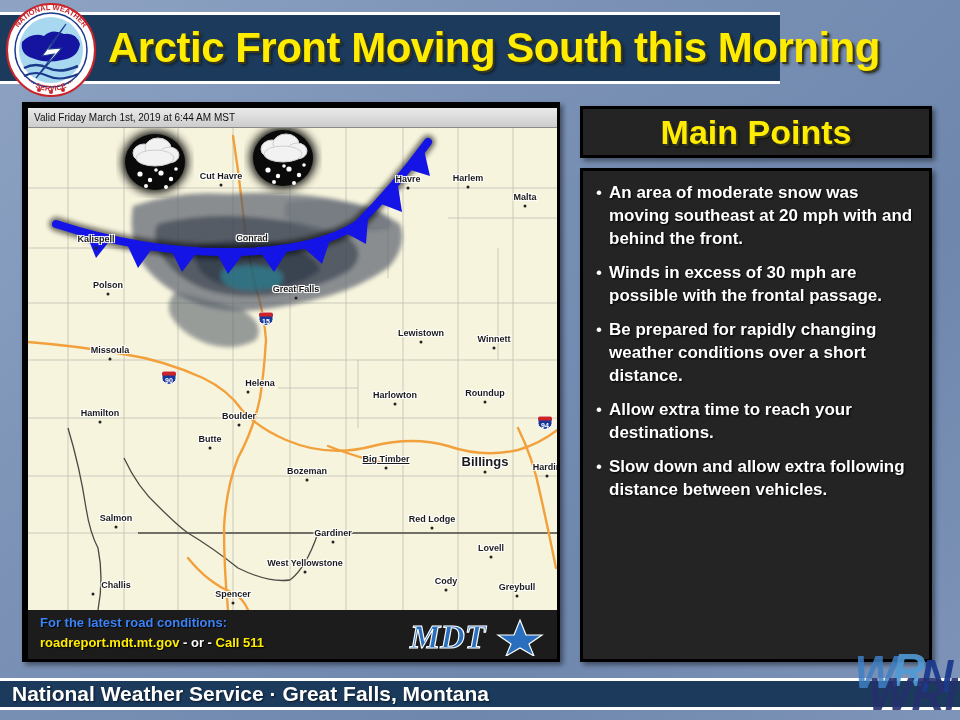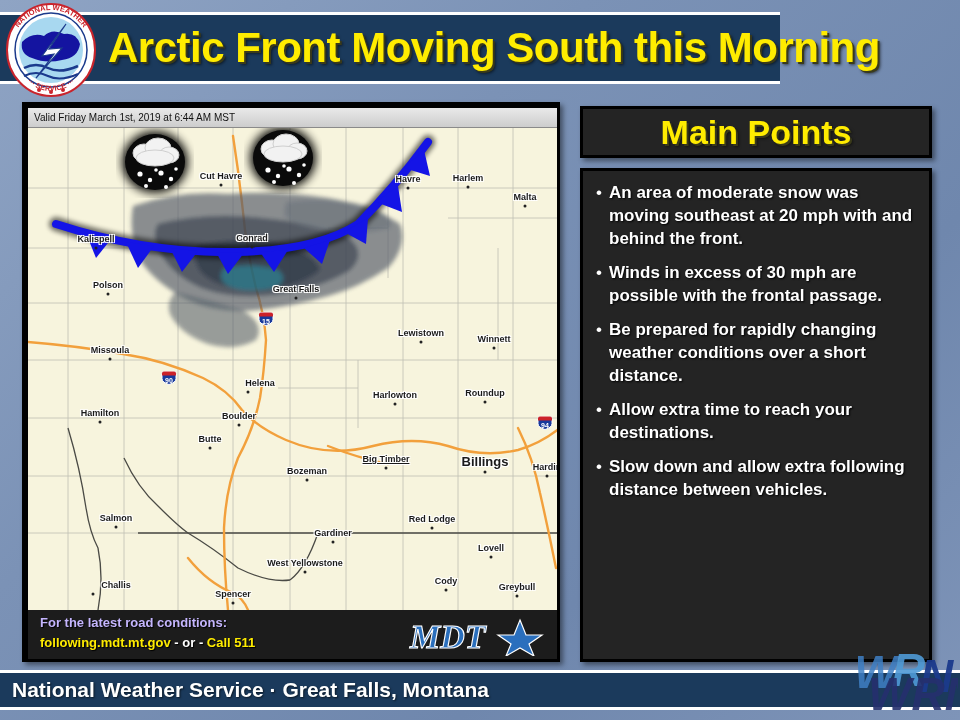--- a/index.html
+++ b/index.html
@@ -63,21 +63,21 @@
     position:absolute;width:16px;height:15px;z-index:7;transform:translate(-50%,-50%);
   }
   .snow-icon{position:absolute;z-index:9;}
 
   
   #map-footer{
     position:absolute;left:3px;top:505px;width:532px;height:52px;
     background:#1c1c1c;z-index:8;
   }
   #footer-line1{
-    position:absolute;left:12px;top:5px;font-size:13px;font-weight:bold;color:#c4b5fd;
+    position:absolute;left:12px;top:5px;font-size:13px;font-weight:bold;color:#3b82f6;
     text-shadow:1px 1px 1px #000;white-space:nowrap;
   }
   #footer-line2{
     position:absolute;left:12px;top:25px;font-size:13px;font-weight:bold;
     white-space:nowrap;text-shadow:1px 1px 1px #000;
   }
   #footer-url{color:#ffec00;}
   #footer-sep{color:#ffffff;}
   #footer-call{color:#ffec00;}
   #mdt-logo{position:absolute;right:10px;top:6px;width:142px;height:40px;}
@@ -103,21 +103,21 @@
   .bullet-dot{
     color:#fff;font-size:17px;line-height:23px;width:20px;flex:none;text-align:center;
   }
   .bullet-text{
     color:#ffffff;font-size:17px;font-weight:bold;line-height:23px;
     text-shadow:1px 1px 2px #000;
   }
 
   
   #bottom-bar{
-    position:absolute;left:0;bottom:10px;width:960px;height:40px;
+    position:absolute;left:0;bottom:10px;width:960px;height:32px;
     background:#1b3a5c;border-top:3px solid #ffffff;border-bottom:3px solid #ffffff;
     box-sizing:border-box;
   }
   #bottom-text{
     position:absolute;left:12px;top:50%;transform:translateY(-50%);
     color:#ffffff;font-size:21px;font-weight:bold;white-space:nowrap;
     text-shadow:1px 1px 2px rgba(0,0,0,.6);
   }
   #wrn-logo{position:absolute;right:2px;bottom:0px;width:100px;height:72px;z-index:14;}
 </style>
@@ -354,21 +354,21 @@
         <div class="city-label" style="left: 418px; top: 448px;">Cody</div>
         <div class="city-dot" style="left: 418px; top: 462px;"></div>
         <div class="city-label" style="left: 489px; top: 454px;">Greybull</div>
         <div class="city-dot" style="left: 489px; top: 468px;"></div>
       </div>
   </div>
 
   <div id="map-footer">
     <div id="footer-line1">For the latest road conditions:</div>
     <div id="footer-line2">
-      <span id="footer-url">following.mdt.mt.gov</span><span id="footer-sep"> - or - </span><span id="footer-call">Call 511</span>
+      <span id="footer-url">roadreport.mdt.mt.gov</span><span id="footer-sep"> - or - </span><span id="footer-call">Call 511</span>
     </div>
     <div id="mdt-logo">
       <svg width="142" height="40" viewBox="0 0 142 40">
         <text x="2" y="32" font-family="'Liberation Serif',serif" font-size="34" font-weight="bold" font-style="italic" fill="#2a6fbd" stroke="#ffffff" stroke-width="1.1">MDT</text>
         <polygon points="112,4 118,19 134,19 121,28 126,40 112,32 98,40 103,28 90,19 106,19" fill="#2a6fbd" stroke="#ffffff" stroke-width="1.2"></polygon>
       </svg>
     </div>
   </div>
 </div>
 

